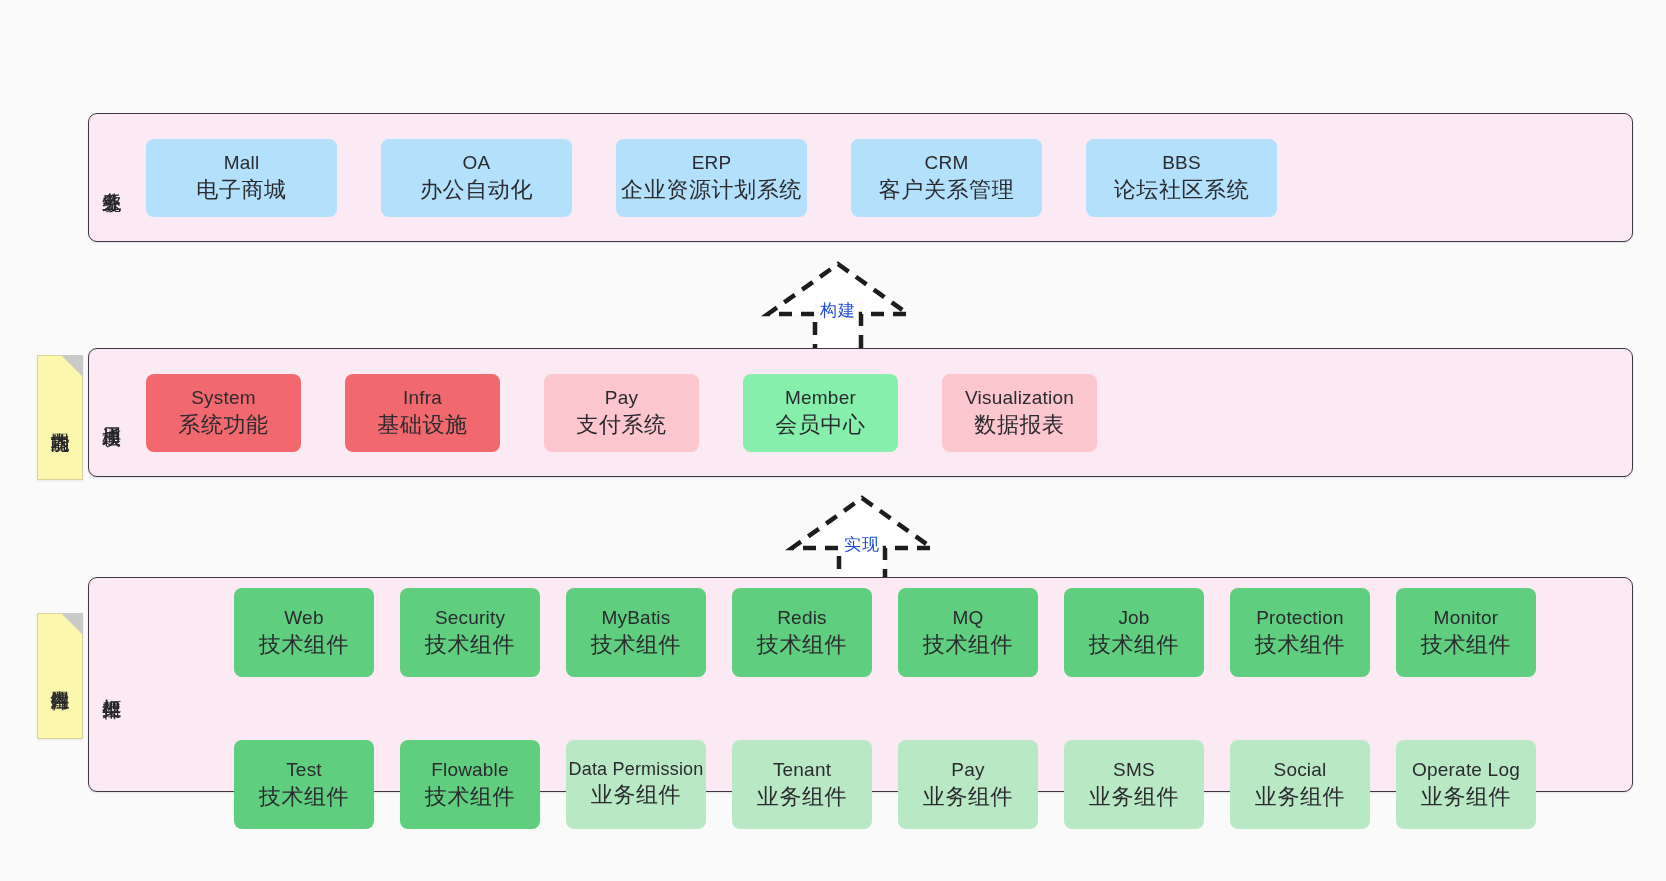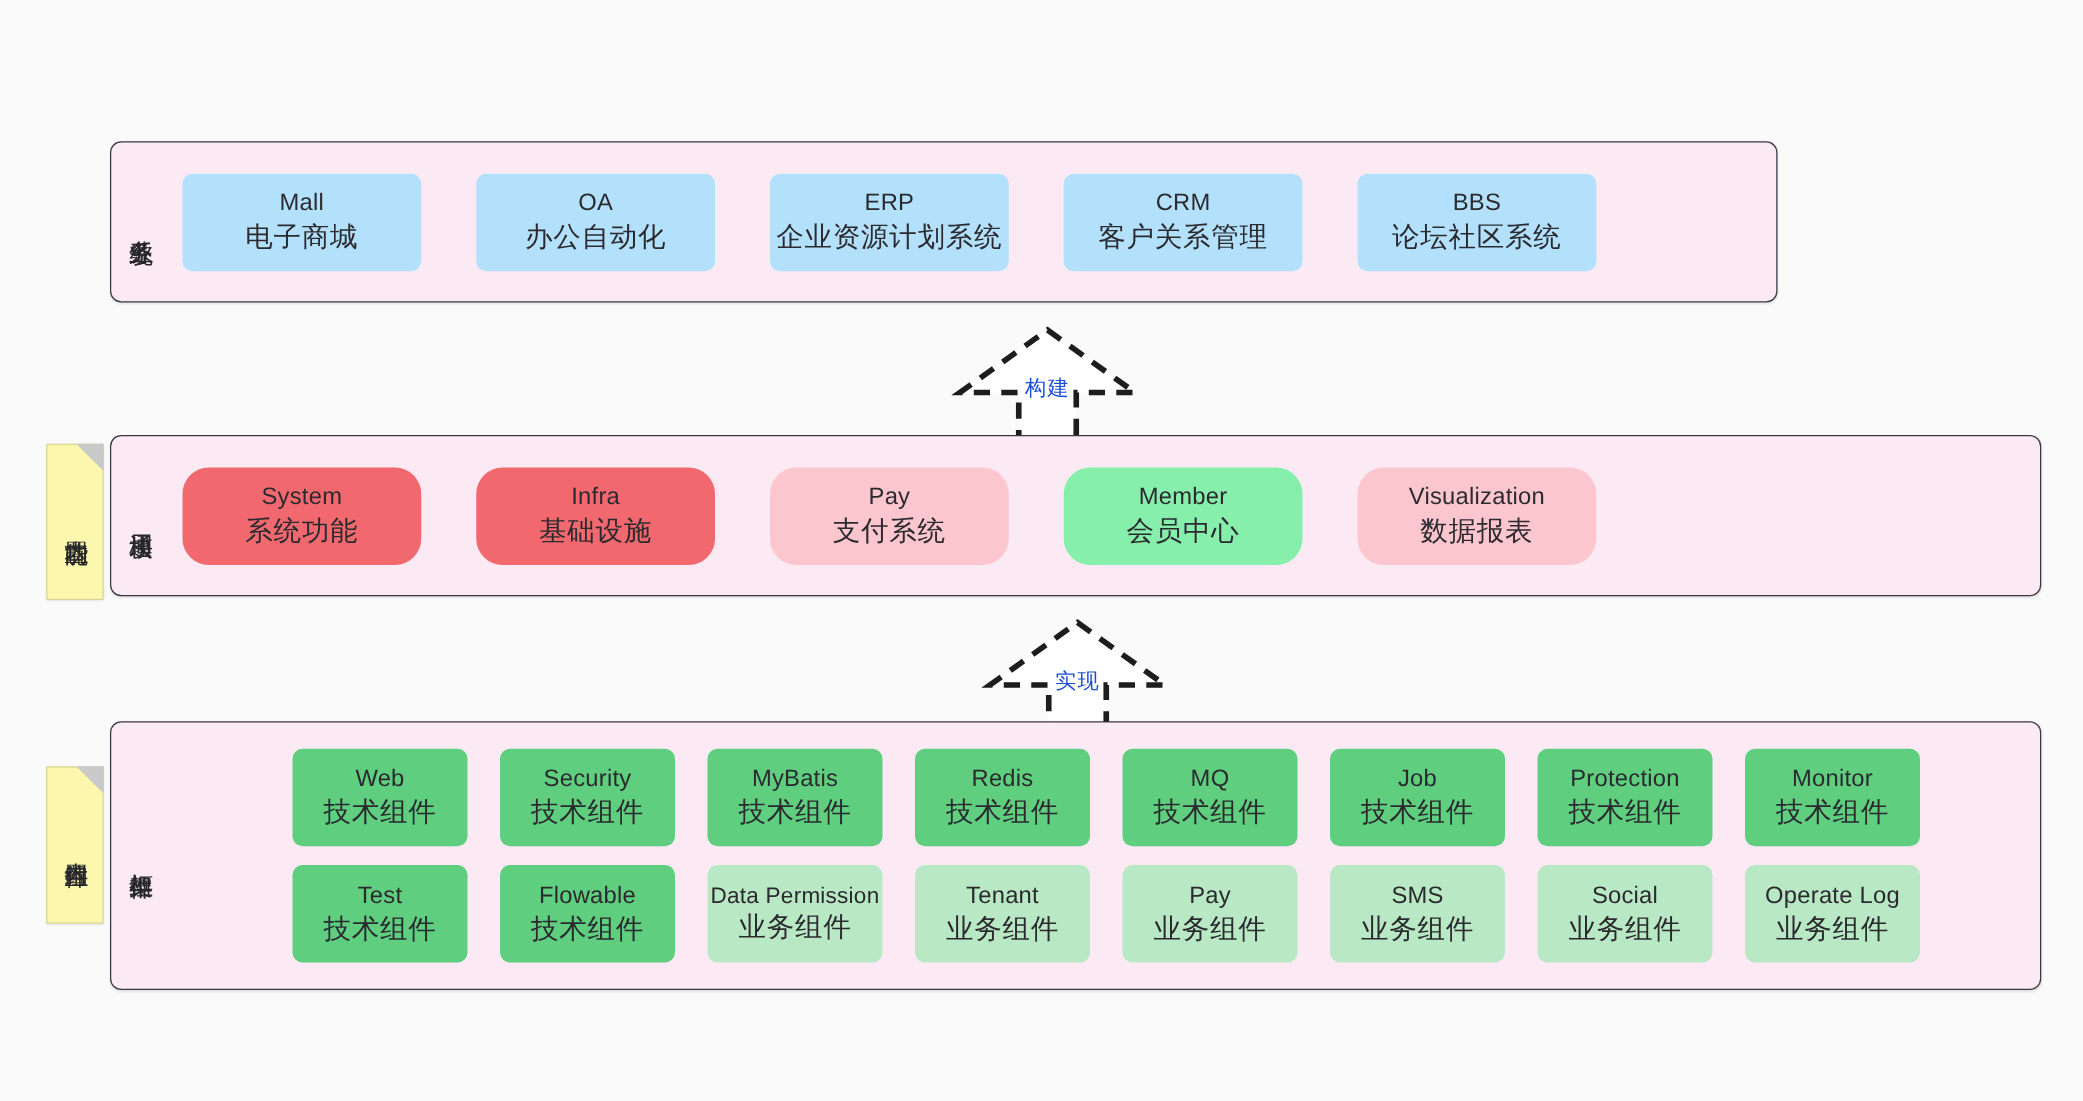--- a/index.html
+++ b/index.html
@@ -70,42 +70,41 @@
   .card .cn {
     font-size: 22px;
     letter-spacing: 0.6px;
   }
   .card.three-line .en { font-size: 18px; line-height: 1.22; }
 
   
   #layer-business {
     left: 88px;
     top: 113px;
-    width: 1334px;
+    width: 1545px;
     height: 129px;
   }
   #layer-business .layer-body { gap: 44px; padding-left: 11px; }
   #layer-business .card {
     width: 191px;
     height: 78px;
     background: #b3e0fb;
   }
 
   
   #layer-common {
     left: 88px;
     top: 348px;
     width: 1545px;
     height: 129px;
   }
   #layer-common .layer-body { gap: 44px; padding-left: 11px; }
   #layer-common .card {
-    width: 191px;
+    width: 155px;
     height: 78px;
-    border-radius: 21px;
   }
 
   
   #layer-framework {
     left: 88px;
     top: 577px;
     width: 1545px;
     height: 215px;
   }
   #layer-framework .layer-body {
@@ -113,21 +112,22 @@
     justify-content: center;
     gap: 15px;
     padding-left: 11px;
   }
   .comp-row {
     display: flex;
     gap: 26px;
   }
   #layer-framework .card {
     width: 140px;
-    height: 78px;
+    height: 89px;
+    margin-top: 48px;
   }
 
   
   .sticky {
     position: absolute;
     width: 46px;
     background: #fbf8ae;
     border: 1px solid #d8d49a;
     box-sizing: border-box;
     display: flex;

